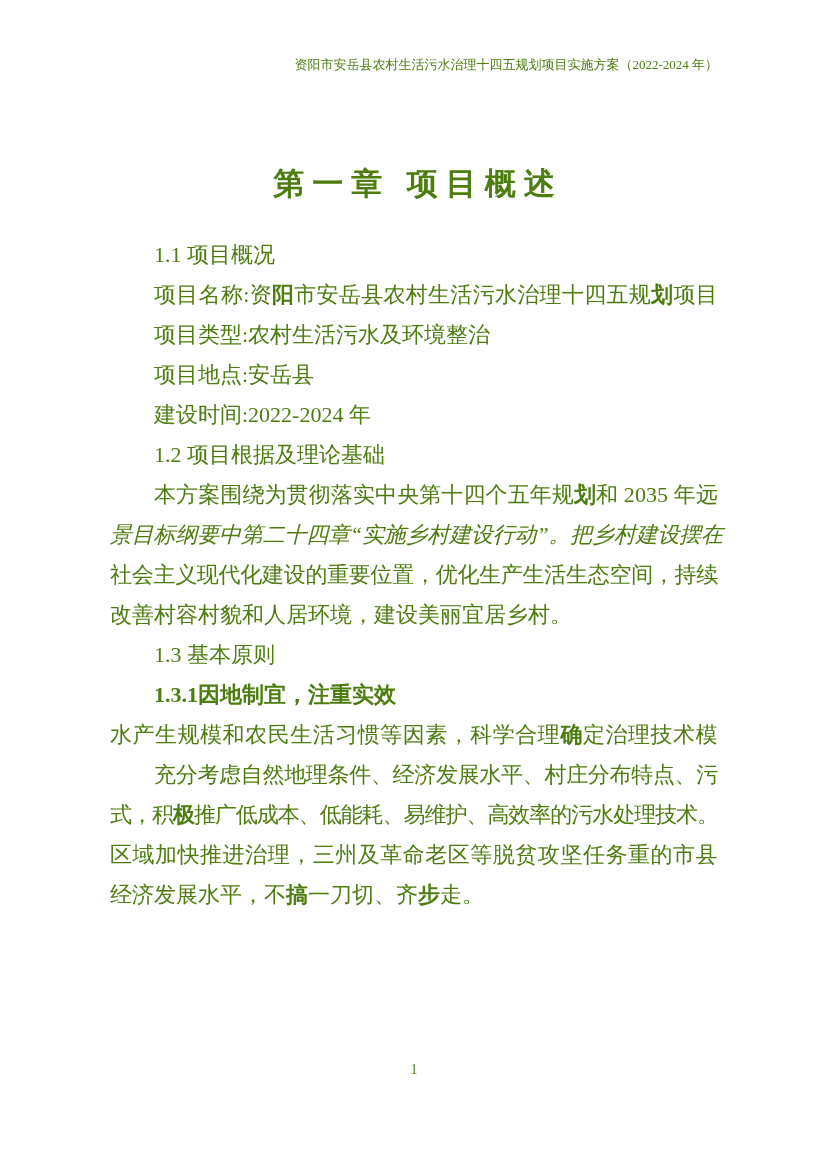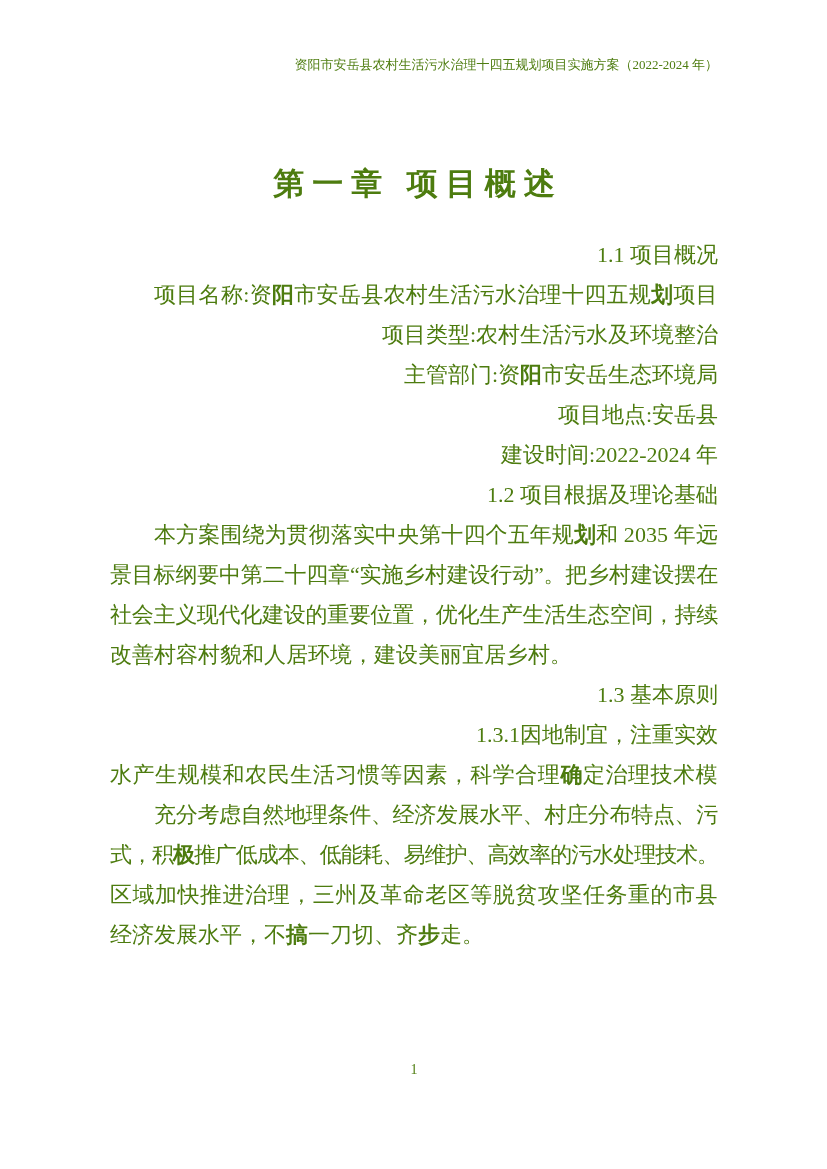--- a/index.html
+++ b/index.html
@@ -38,22 +38,22 @@
     top: 235px;
     left: 110px;
     width: 608px;
     font-size: 22px;
   }
   .line {
     height: 40px;
     line-height: 40px;
     white-space: nowrap;
   }
-  .line.indent { padding-left: 44px; text-align: right; }
-  .line.bold .wrap { font-weight: normal; }
+  .line.indent { padding-left: 44px; }
+  .line.bold .wrap { font-weight: bold; }
   .wrap .b { font-weight: bold; }
   .footer {
     position: absolute;
     top: 1061px;
     left: 110px;
     width: 608px;
     text-align: center;
     font-size: 14px;
     line-height: 18px;
   }
@@ -61,26 +61,25 @@
 </head>
 <body>
 
 <div class="page">
   <div class="header">资阳市安岳县农村生活污水治理十四五规划项目实施方案（2022-2024 年）</div>
   <h1 class="title">第一章 项目概述</h1>
   <div class="body-text">
       <div class="line indent"><span class="wrap"><span>1.1 项目概况</span></span></div>
       <div class="line indent"><span class="wrap" style="letter-spacing: 0.303px;"><span>项目名称:资</span><span class="b">阳</span><span>市安岳县农村生活污水治理十四五规</span><span class="b">划</span><span>项目</span></span></div>
       <div class="line indent"><span class="wrap"><span>项目类型:农村生活污水及环境整治</span></span></div>
-      <div class="line indent"><span class="wrap"><span>主管部门:资</span><span class="b">阳</span><span>市安岳生态环境局</span></span></div>
       <div class="line indent"><span class="wrap"><span>项目地点:安岳县</span></span></div>
       <div class="line indent"><span class="wrap"><span>建设时间:2022-2024 年</span></span></div>
       <div class="line indent"><span class="wrap"><span>1.2 项目根据及理论基础</span></span></div>
       <div class="line indent"><span class="wrap" style="letter-spacing: 0.103px;"><span>本方案围绕为贯彻落实中央第十四个五年规</span><span class="b">划</span><span>和 2035 年远</span></span></div>
-      <div class="line"><span class="wrap" style="letter-spacing: -0.191px;"><span>景目标纲要中第二十四章“实施乡村建设行动”。把乡村建设摆在</span></span></div>
+      <div class="line"><span class="wrap" style="letter-spacing: -0.191px; font-style: italic;"><span>景目标纲要中第二十四章“实施乡村建设行动”。把乡村建设摆在</span></span></div>
       <div class="line"><span class="wrap" style="letter-spacing: -0.286px; margin-top: 28px;"><span>社会主义现代化建设的重要位置，优化生产生活生态空间，持续</span></span></div>
       <div class="line"><span class="wrap"><span>改善村容村貌和人居环境，建设美丽宜居乡村。</span></span></div>
       <div class="line indent"><span class="wrap"><span>1.3 基本原则</span></span></div>
       <div class="line indent bold"><span class="wrap"><span>1.3.1因地制宜，注重实效</span></span></div>
       <div class="line"><span class="wrap" style="letter-spacing: 0.519px;"><span>水产生规模和农民生活习惯等因素，科学合理</span><span class="b">确</span><span>定治理技术模</span></span></div>
       <div class="line indent"><span class="wrap" style="letter-spacing: -0.308px;"><span>充分考虑自然地理条件、经济发展水平、村庄分布特点、污</span></span></div>
       <div class="line"><span class="wrap" style="letter-spacing: -1.034px;"><span>式，积</span><span class="b">极</span><span>推广低成本、低能耗、易维护、高效率的污水处理技术。</span></span></div>
       <div class="line"><span class="wrap" style="letter-spacing: 0.519px;"><span>区域加快推进治理，三州及革命老区等脱贫攻坚任务重的市县</span></span></div>
       <div class="line"><span class="wrap"><span>经济发展水平，不</span><span class="b">搞</span><span>一刀切、齐</span><span class="b">步</span><span>走。</span></span></div>
     </div>

